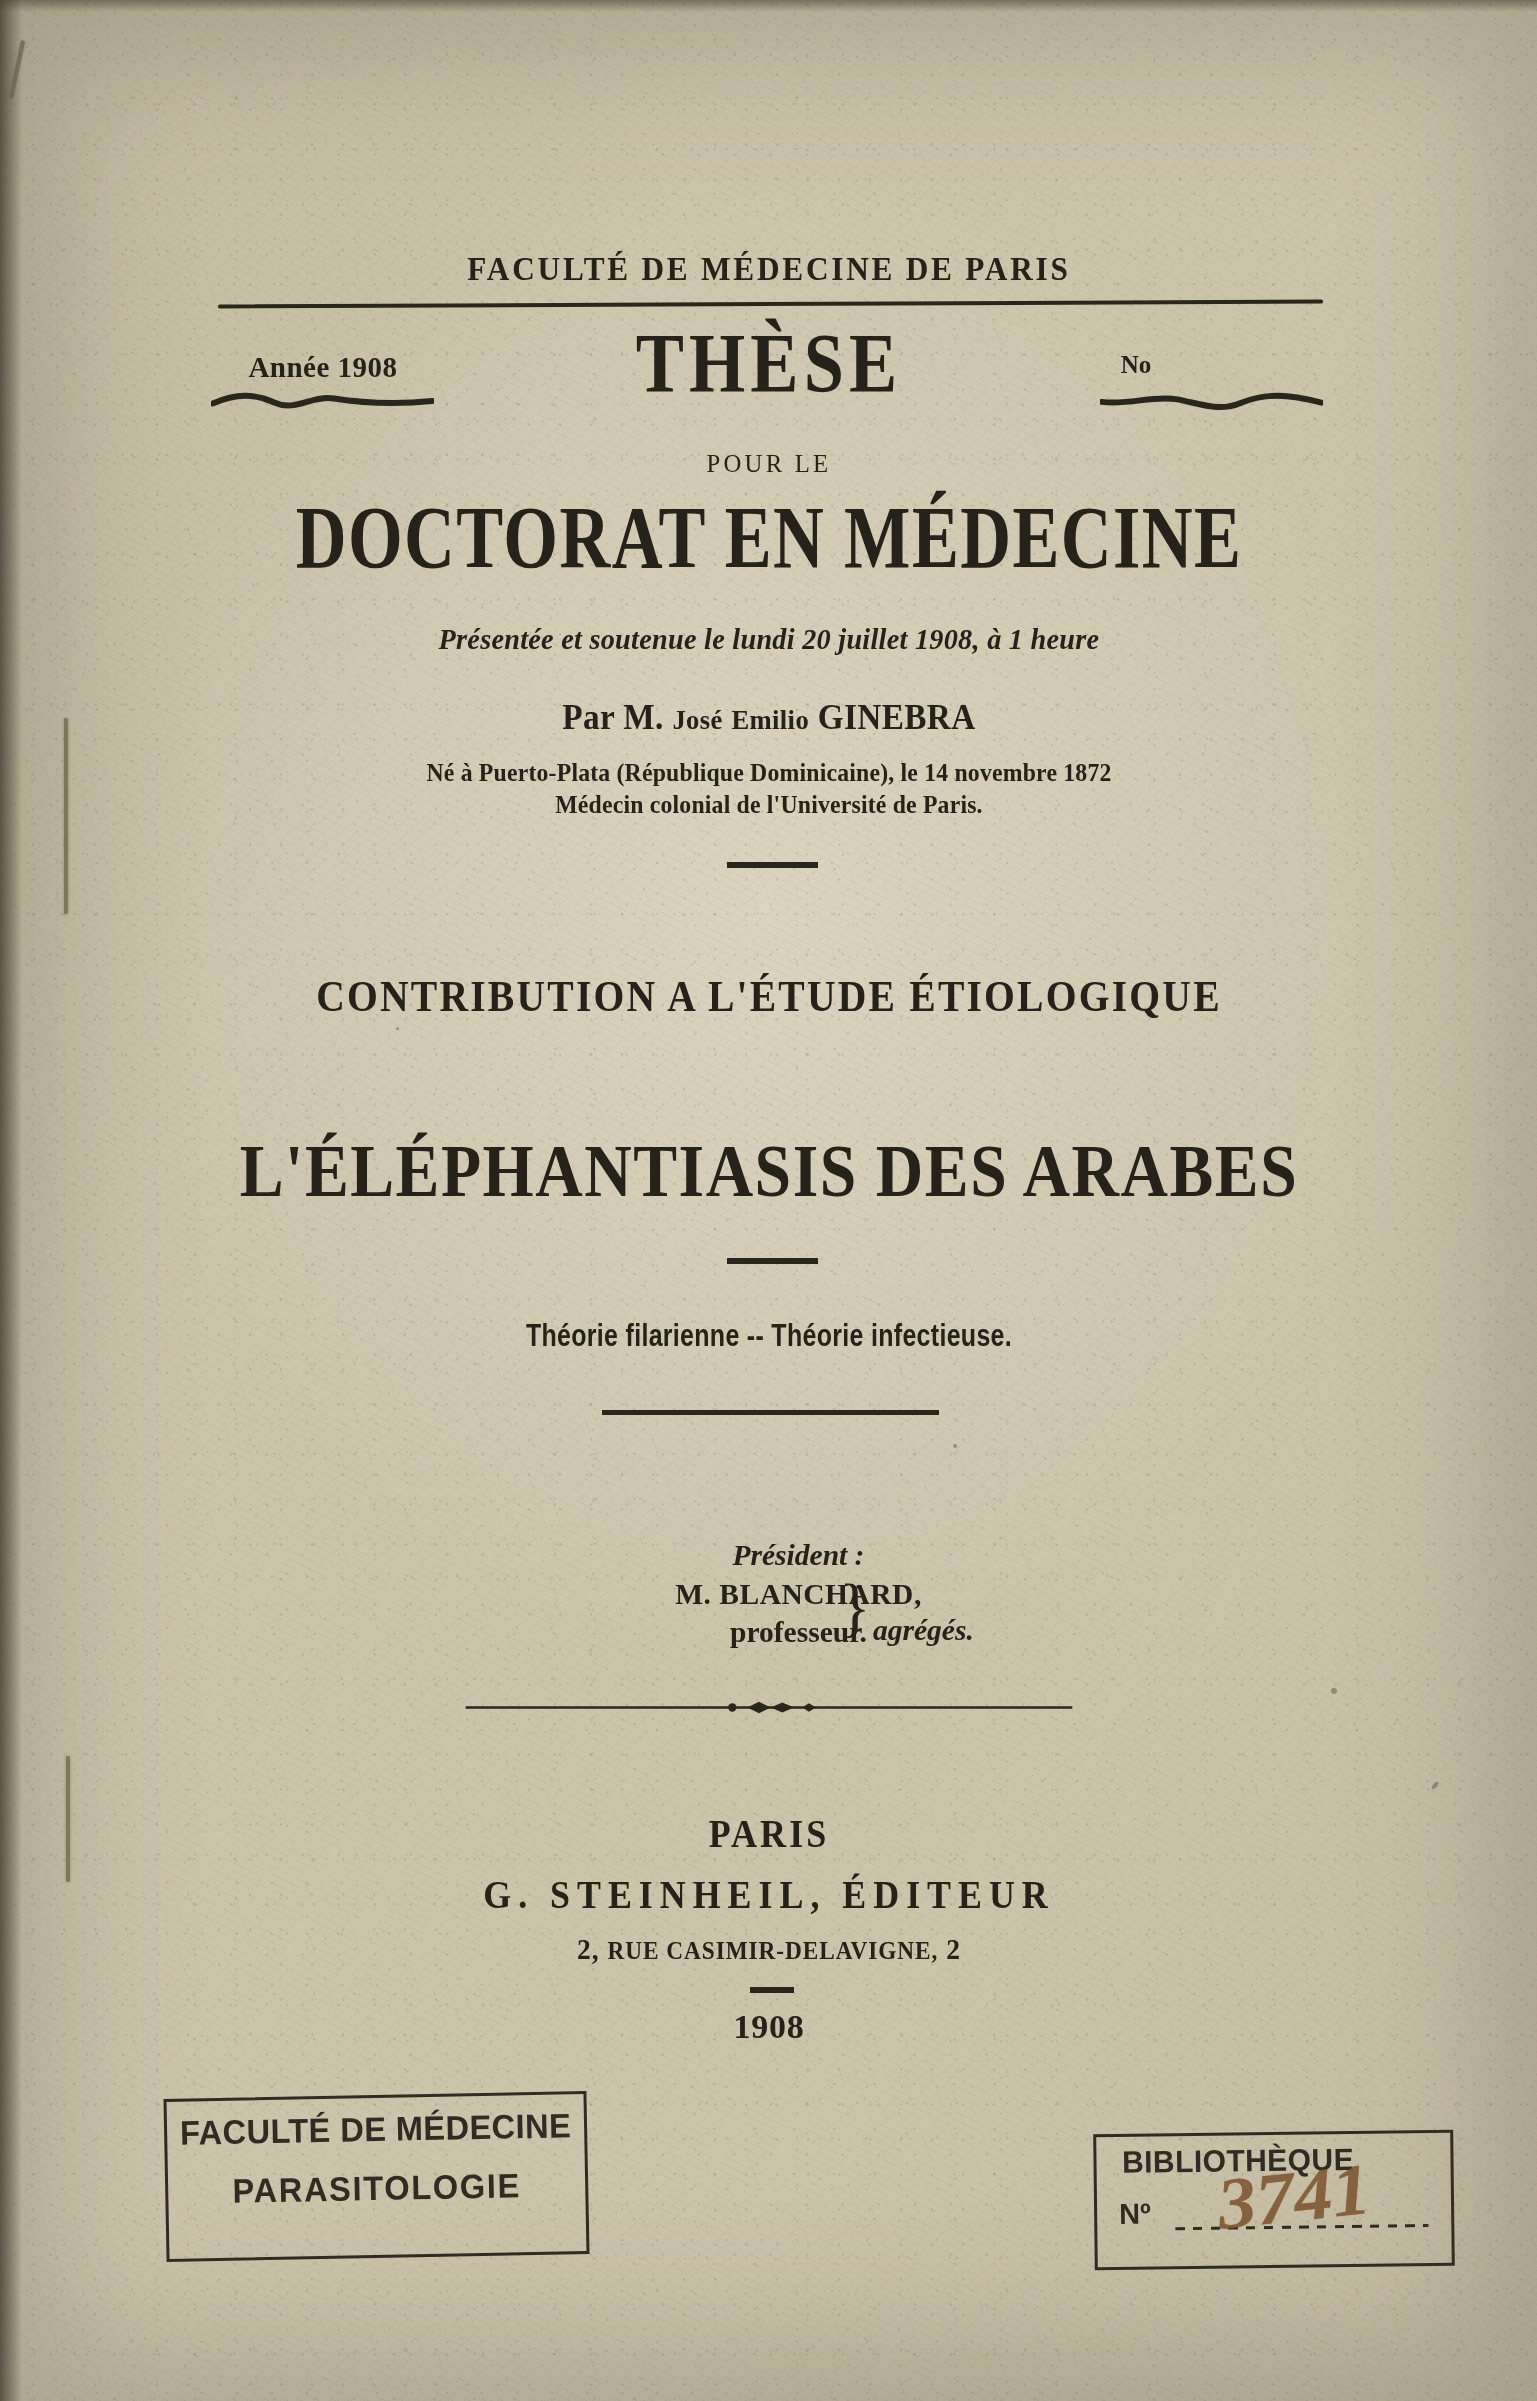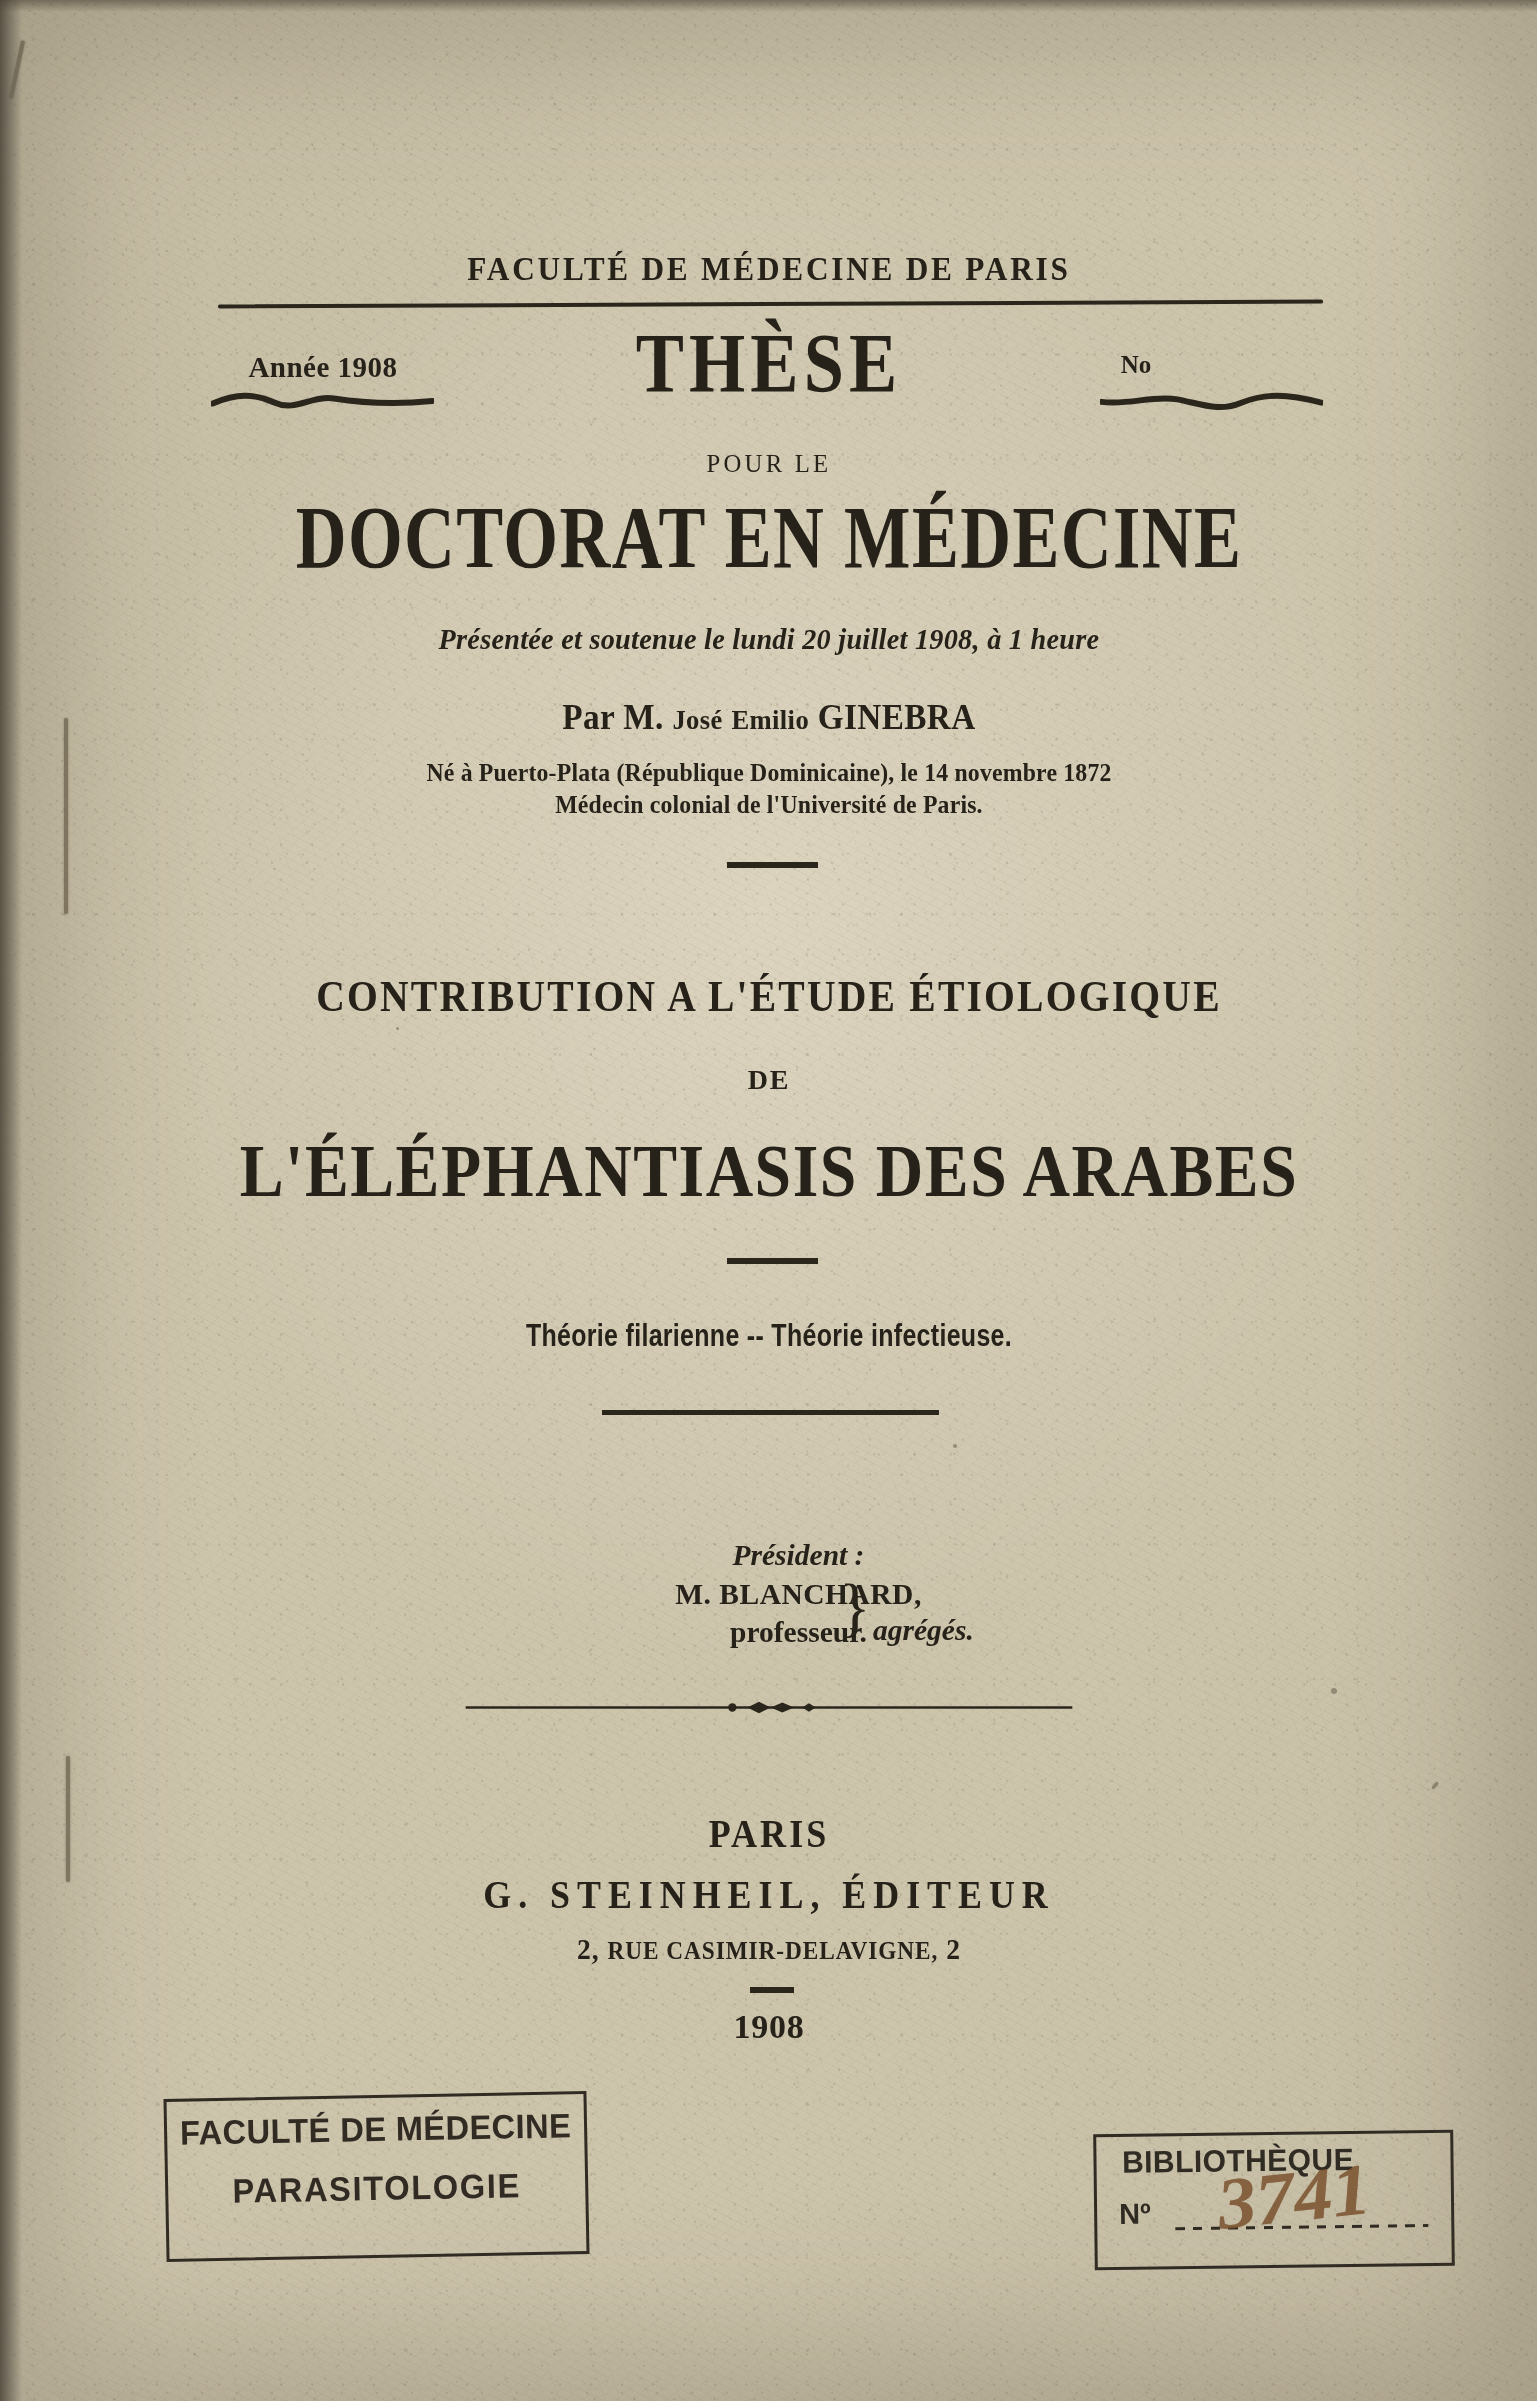--- a/index.html
+++ b/index.html
@@ -333,21 +333,20 @@
       <span class="sc">José</span>
       <span class="sc">Emilio</span>
       <span>GINEBRA</span>
     </div>
 
     <div id="ne">Né à Puerto-Plata (République Dominicaine), le 14 novembre 1872</div>
     <div id="medcol">Médecin colonial de l'Université de Paris.</div>
     <div id="rule-short-1"></div>
 
     <div id="contrib">CONTRIBUTION A L'ÉTUDE ÉTIOLOGIQUE</div>
-    <div id="de-word">DE</div>
     <div id="eleph">L'ÉLÉPHANTIASIS DES ARABES</div>
     <div id="rule-short-2"></div>
     <div id="theorie">Théorie filarienne -- Théorie infectieuse.</div>
     <div id="rule-med"></div>
 
     <div id="jury">
       <div class="jrow">
         <span class="jrole">Président :</span>
         <span class="jname">M. BLANCHARD,</span>
         <span class="jtitle">professeur.</span>

